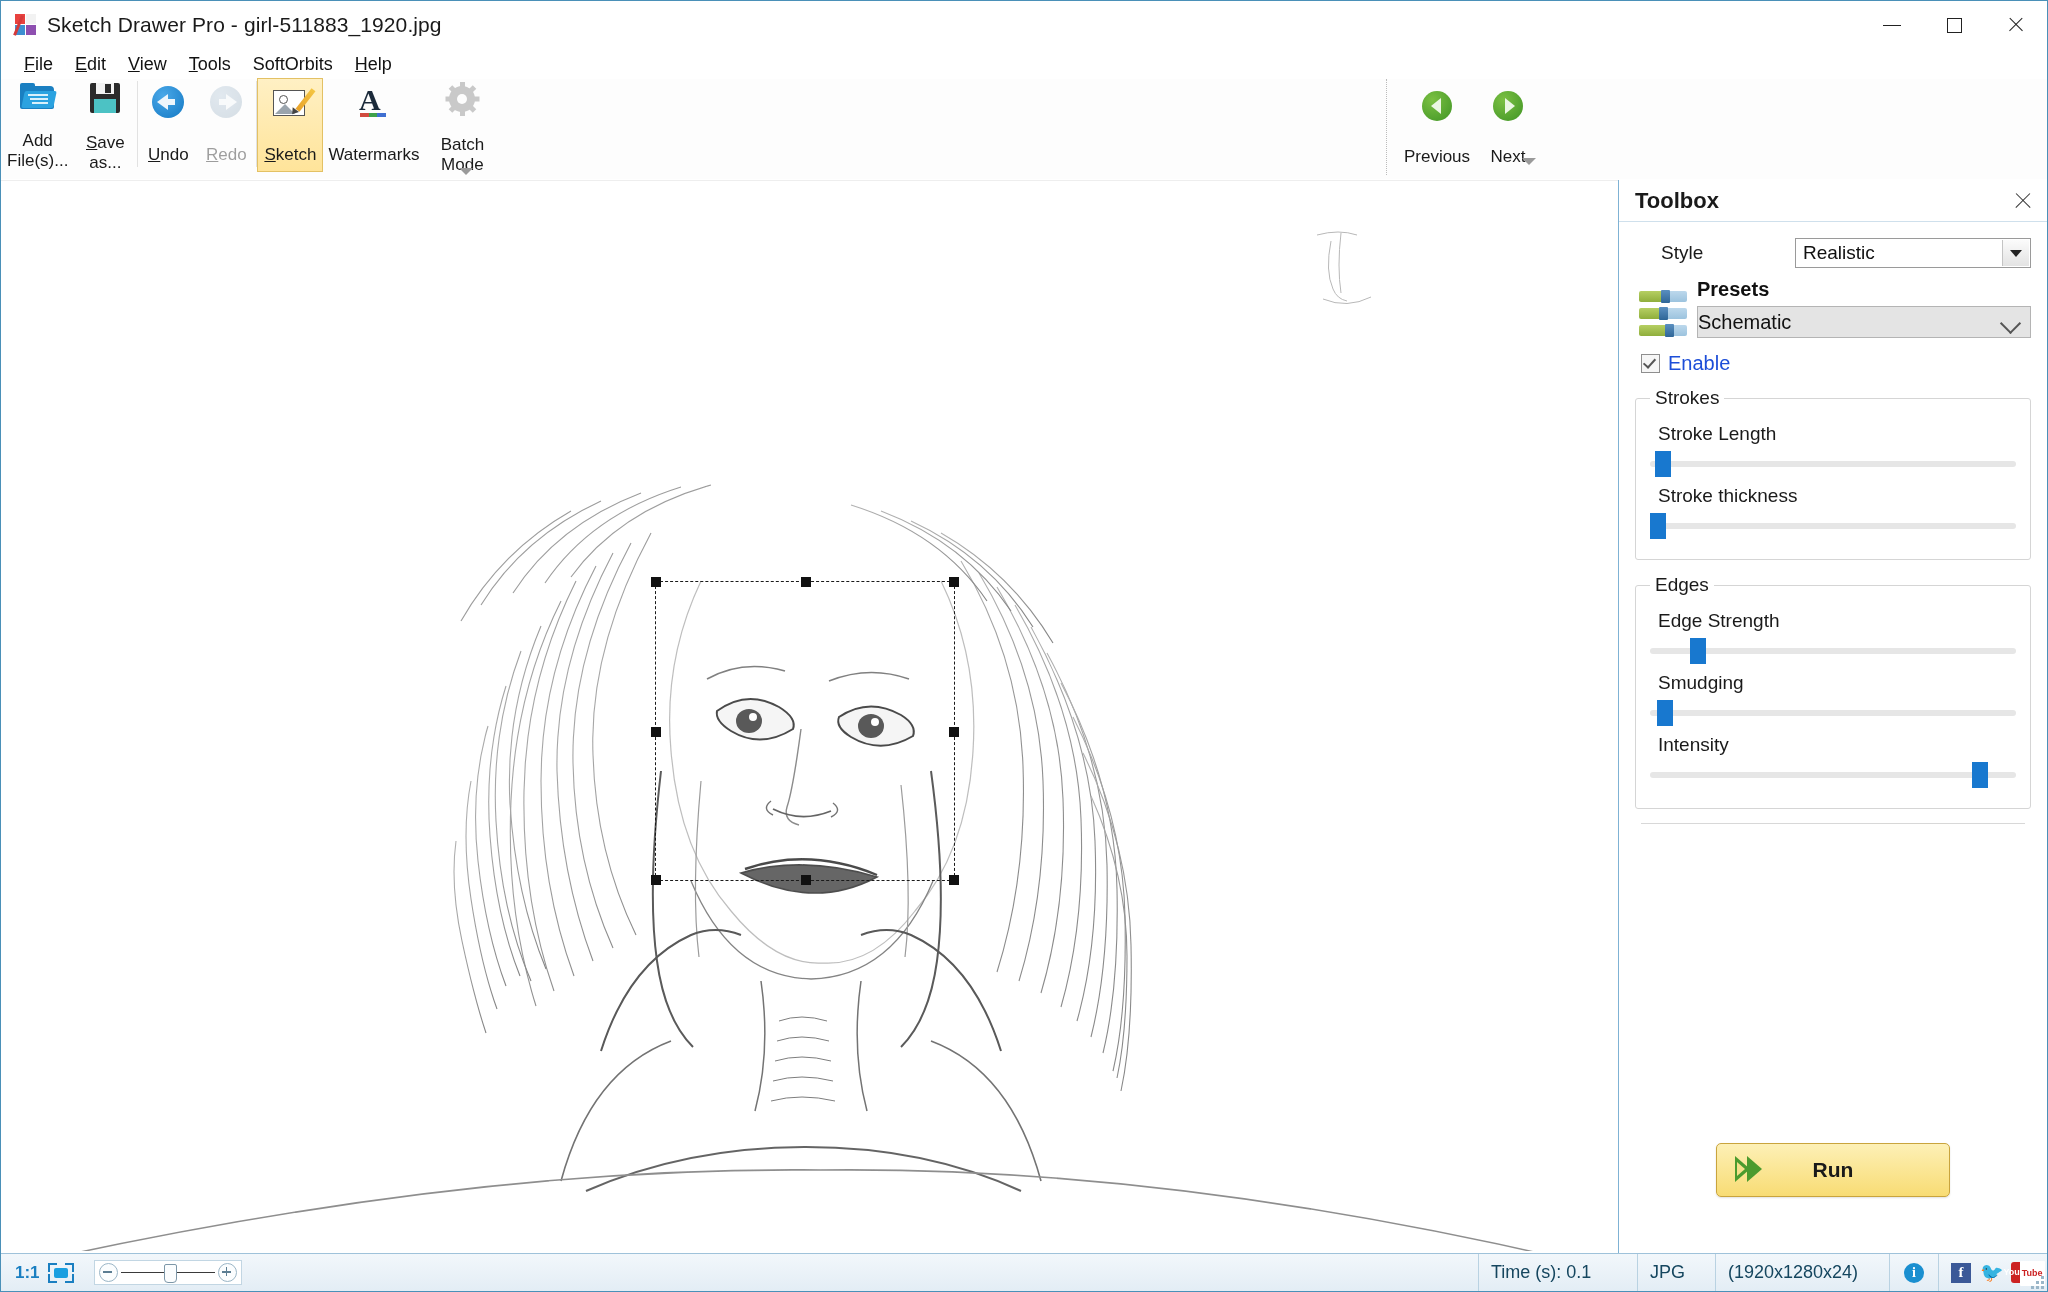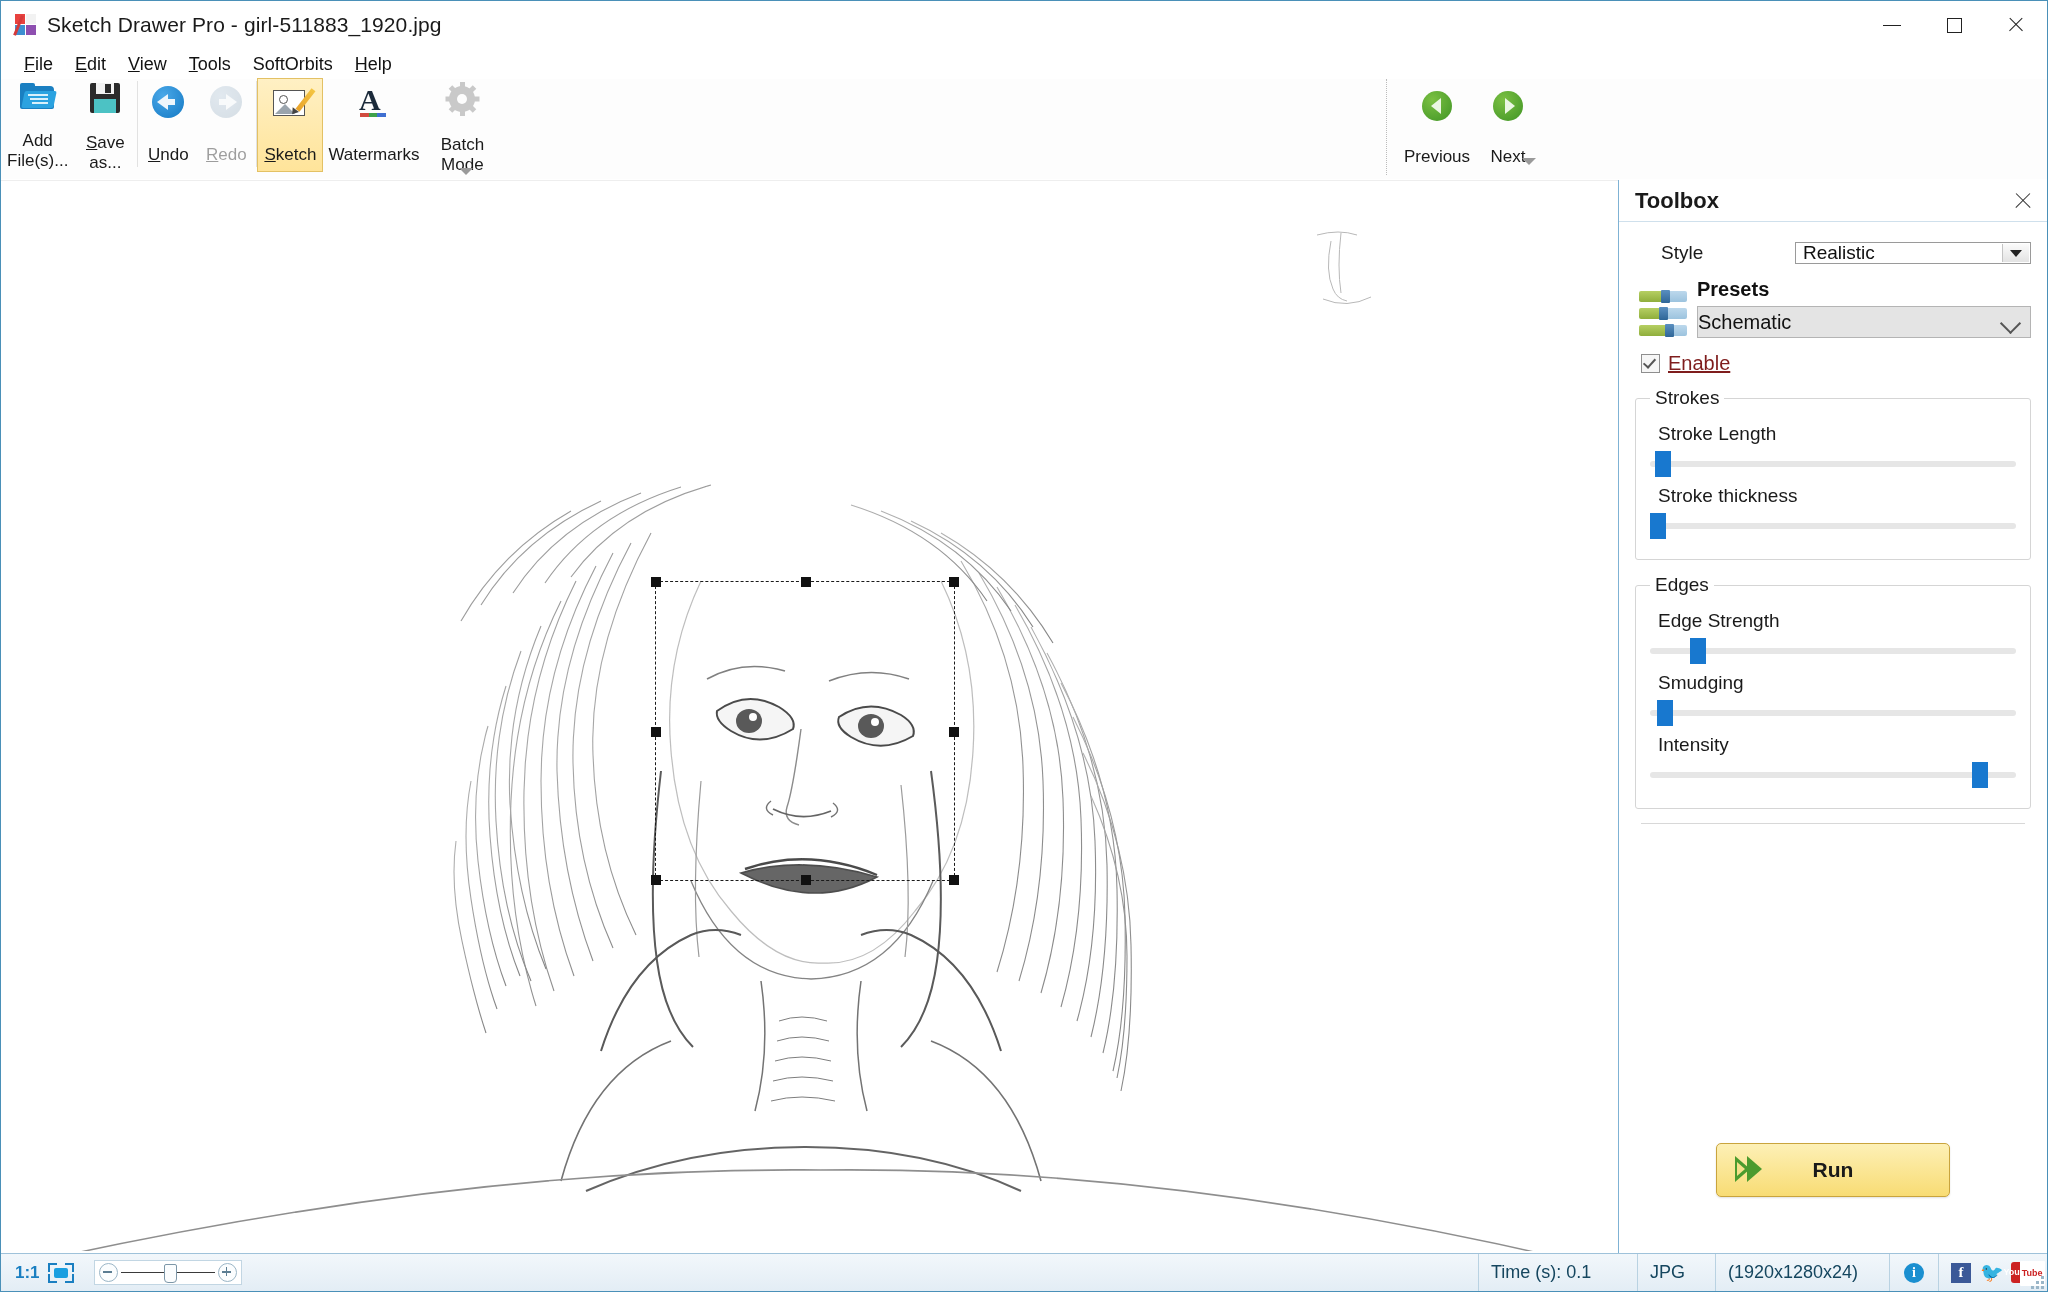--- a/index.html
+++ b/index.html
@@ -158,21 +158,21 @@
   .tb-close{position:relative;width:20px;height:20px;cursor:default;}
   .tb-close:before,.tb-close:after{content:"";position:absolute;left:0;top:9px;width:20px;height:1.4px;background:#333;}
   .tb-close:before{transform:rotate(45deg);}
   .tb-close:after{transform:rotate(-45deg);}
 
   .tb-body{flex:1 1 auto;padding:14px 16px 0 16px;box-sizing:border-box;position:relative;}
 
   .row-style{display:flex;align-items:center;height:34px;margin-bottom:6px;}
   .lbl-style{font-size:19px;color:#1a1a1a;width:160px;padding-left:26px;box-sizing:border-box;}
   .combo{
-    flex:1 1 auto;height:22px;border:1px solid #9a9a9a;background:#fff;display:flex;align-items:center;
+    flex:1 1 auto;height:30px;border:1px solid #9a9a9a;background:#fff;display:flex;align-items:center;
     font-size:19px;color:#111;padding-left:7px;box-sizing:border-box;position:relative;cursor:default;
   }
   .combo .arrowbox{
     position:absolute;right:1px;top:1px;bottom:1px;width:26px;
     background:linear-gradient(#fbfbfb,#e3e3e3);border-left:1px solid #c4c4c4;
     display:flex;align-items:center;justify-content:center;
   }
   .combo .arrowbox i{width:0;height:0;border-left:6px solid transparent;border-right:6px solid transparent;border-top:7px solid #222;display:block;}
 
   .presets-block{display:flex;align-items:flex-start;margin-bottom:10px;}
@@ -198,21 +198,21 @@
 
   .chk-row{display:flex;align-items:center;margin:4px 0 12px 6px;}
   .checkbox{
     width:17px;height:17px;border:1px solid #8e8e8e;background:#f6f6f6;margin-right:8px;
     position:relative;flex:0 0 17px;
   }
   .checkbox.on:after{
     content:"";position:absolute;left:4px;top:1px;width:5px;height:10px;
     border-right:2px solid #555;border-bottom:2px solid #555;transform:rotate(42deg);
   }
-  .chk-label{font-size:20px;color:#7f1d1d;text-decoration:underline;}
+  .chk-label{font-size:20px;color:#1d4ed8;}
 
   fieldset.grp{
     border:1px solid #d5d5d5;border-radius:3px;margin:0 0 14px 0;padding:6px 14px 14px 14px;
   }
   fieldset.grp legend{font-size:19px;color:#1a1a1a;padding:0 5px;}
   .sl-label{font-size:19px;color:#1a1a1a;margin:8px 0 6px 8px;}
   .slider{position:relative;height:26px;margin:0 0 6px 0;}
   .slider .track{position:absolute;left:0;right:0;top:10px;height:6px;background:#e6e6e6;border-radius:3px;}
   .slider .thumb{position:absolute;top:0;width:16px;height:26px;background:#1878cf;}
 

